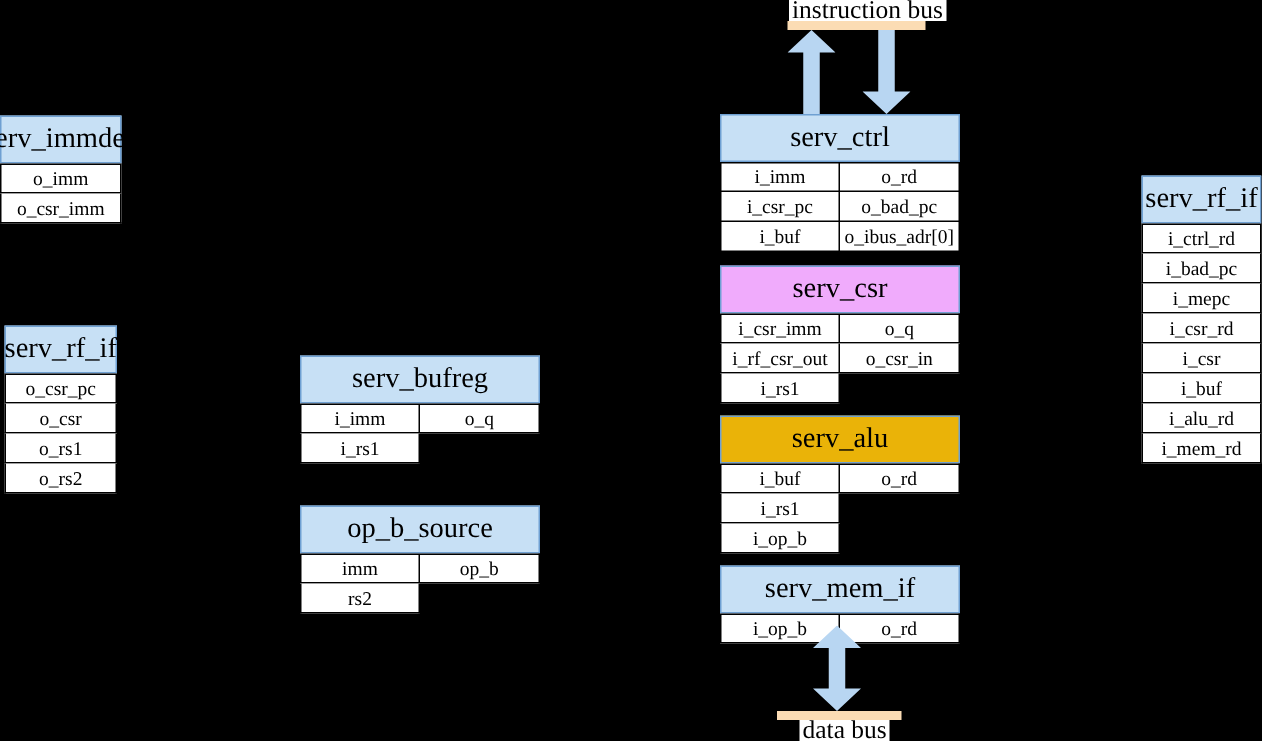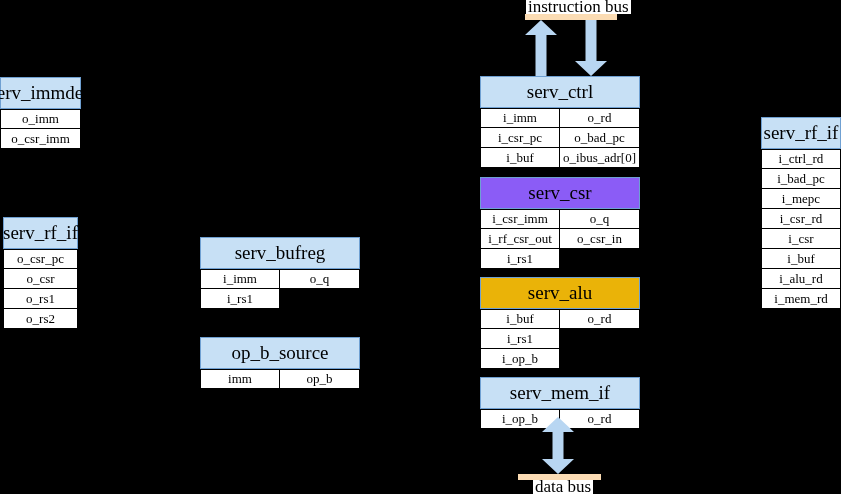--- a/index.html
+++ b/index.html
@@ -96,40 +96,43 @@
     <div class="cell half">i_rs1</div>
   </div>
 </div>
 
 <div class="tbl" style="left:200px;top:337px;width:160px;">
   <div class="hdr" style="background: rgb(199, 224, 245); border-color: rgb(111, 160, 210);">op_b_source</div>
   <div class="row">
     <div class="cell half">imm</div>
     <div class="cell half">op_b</div>
   </div>
+  <div class="row">
+    <div class="cell half">rs2</div>
+  </div>
 </div>
 
 <div class="tbl" style="left:480px;top:76px;width:160px;">
   <div class="hdr" style="background: rgb(199, 224, 245); border-color: rgb(111, 160, 210);">serv_ctrl</div>
   <div class="row">
     <div class="cell half">i_imm</div>
     <div class="cell half">o_rd</div>
   </div>
   <div class="row">
     <div class="cell half">i_csr_pc</div>
     <div class="cell half">o_bad_pc</div>
   </div>
   <div class="row">
     <div class="cell half">i_buf</div>
     <div class="cell half">o_ibus_adr[0]</div>
   </div>
 </div>
 
 <div class="tbl" style="left:480px;top:177px;width:160px;">
-  <div class="hdr" style="background: #8b5cf6; border-color: rgb(111, 160, 210);">serv_csr</div>
+  <div class="hdr" style="background: #f0abfc; border-color: rgb(111, 160, 210);">serv_csr</div>
   <div class="row">
     <div class="cell half">i_csr_imm</div>
     <div class="cell half">o_q</div>
   </div>
   <div class="row">
     <div class="cell half">i_rf_csr_out</div>
     <div class="cell half">o_csr_in</div>
   </div>
   <div class="row">
     <div class="cell half">i_rs1</div>

